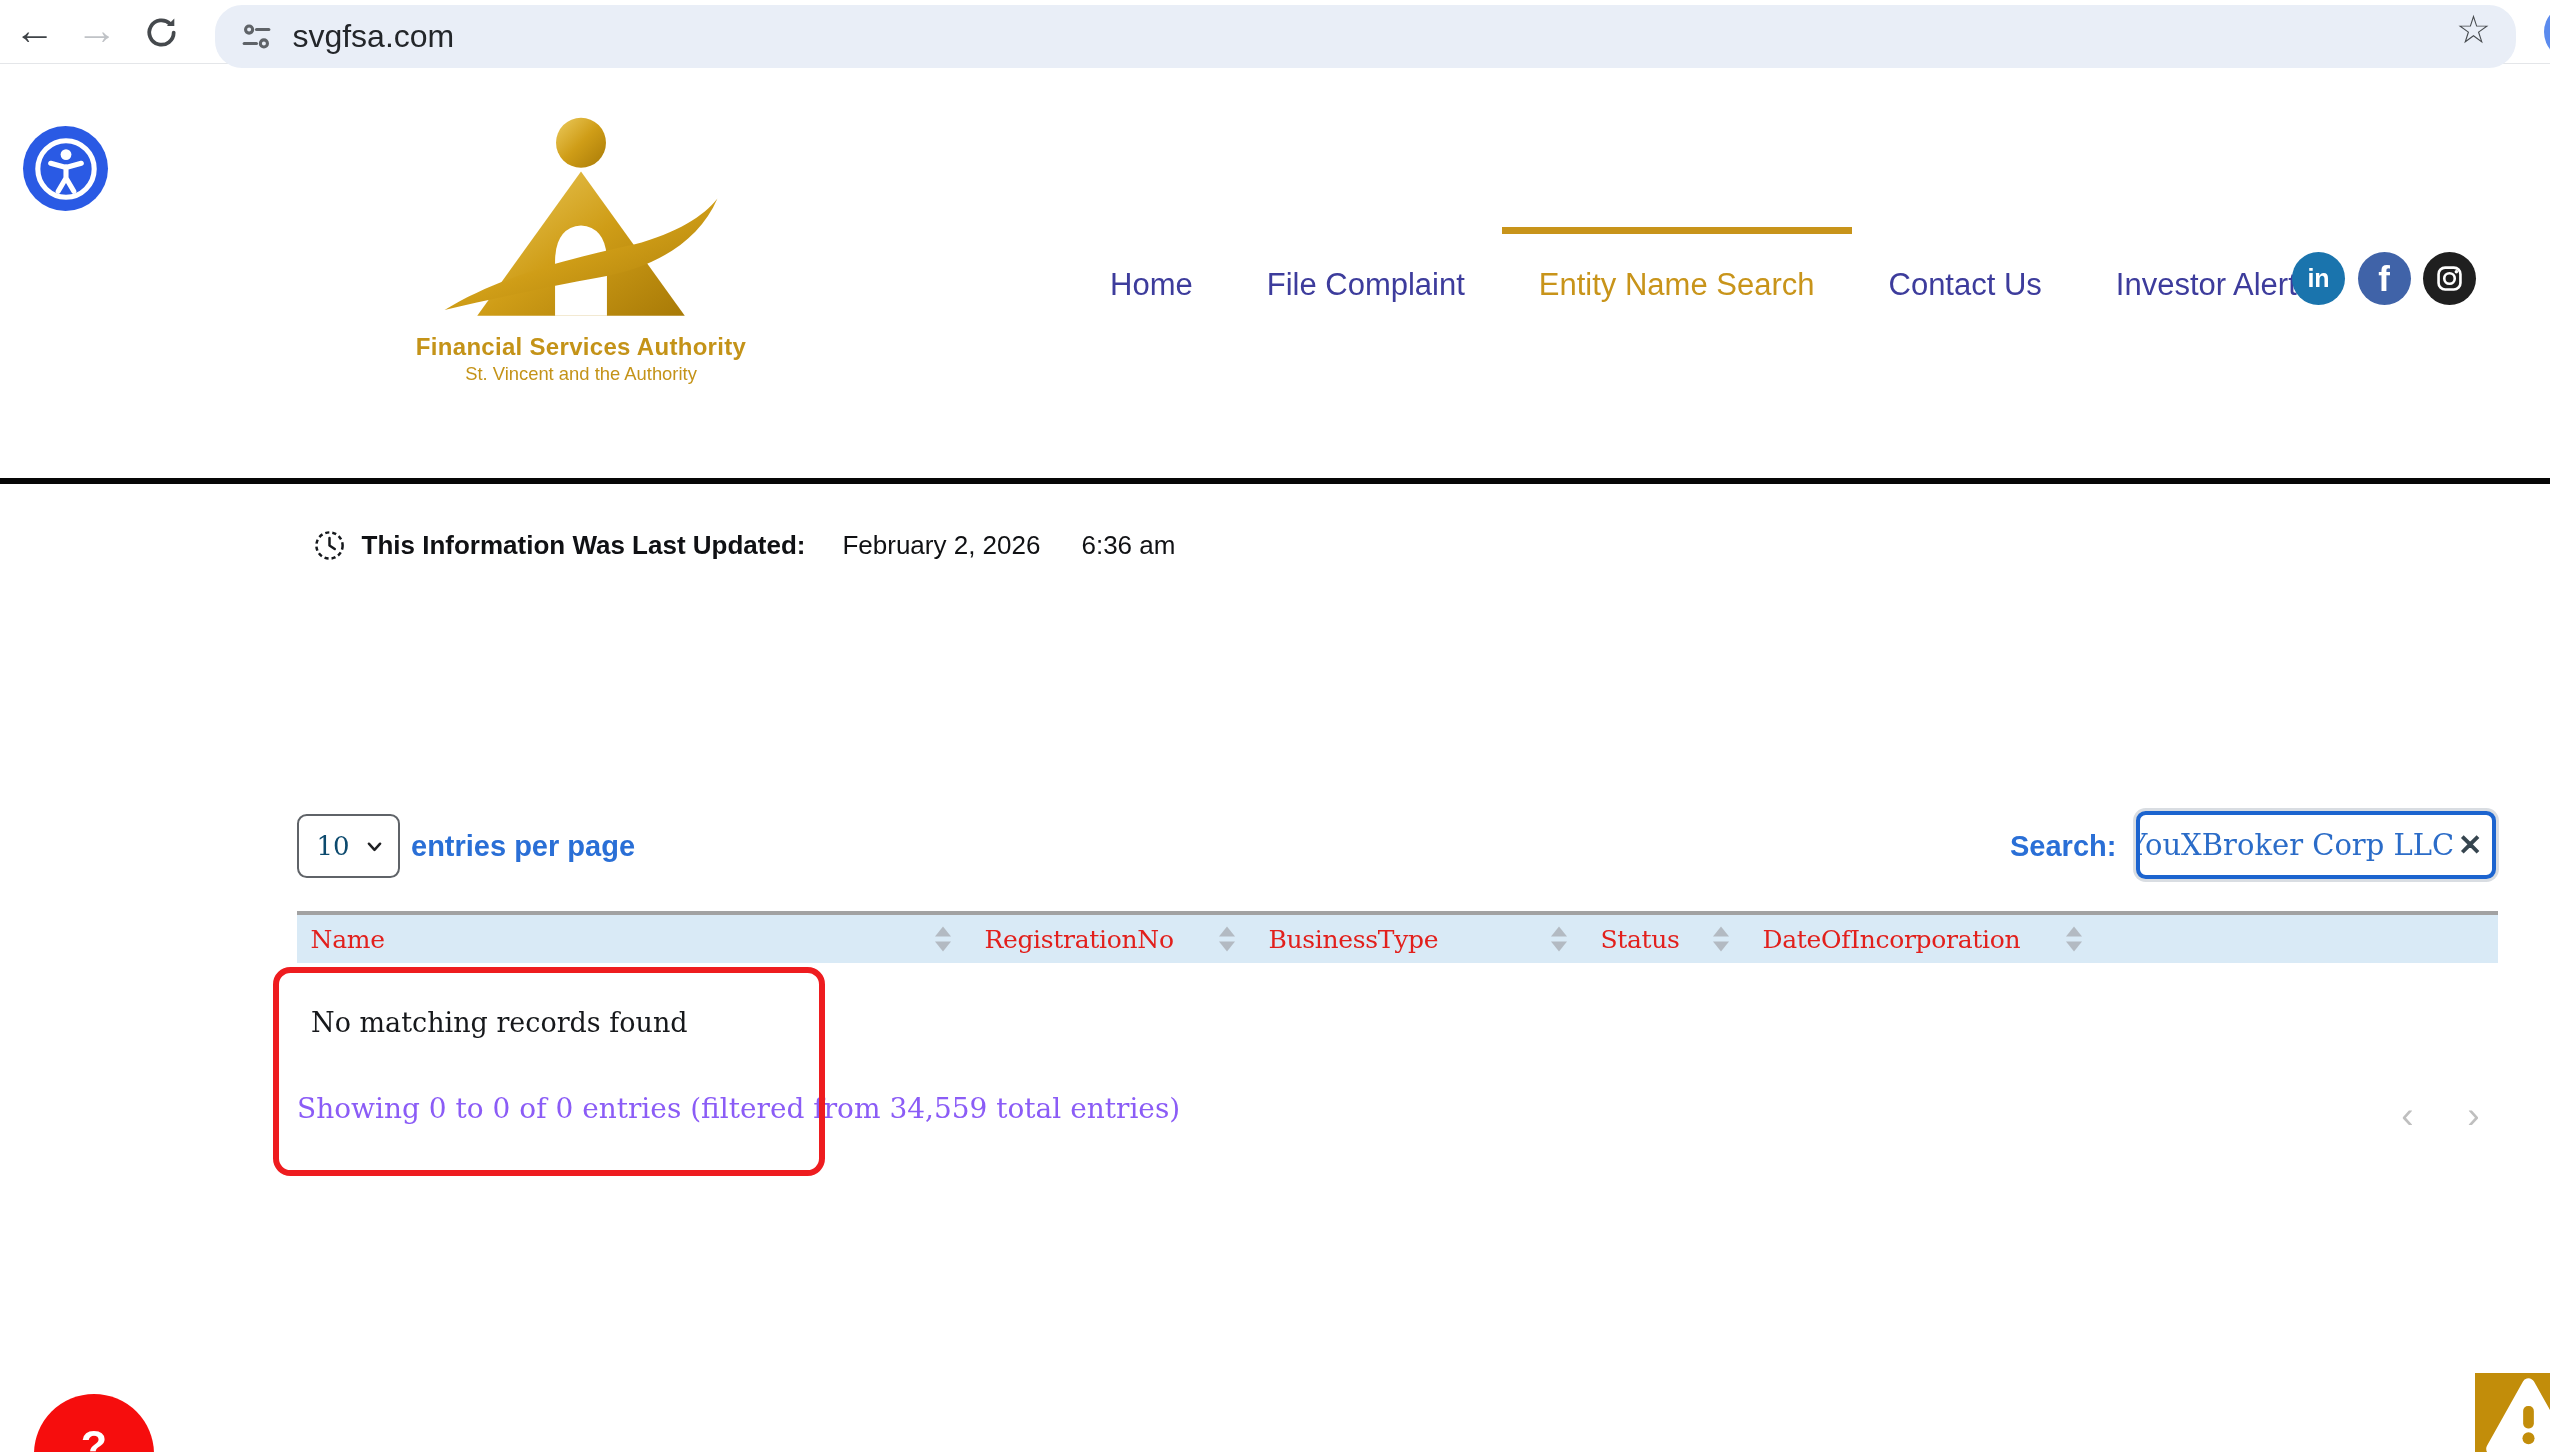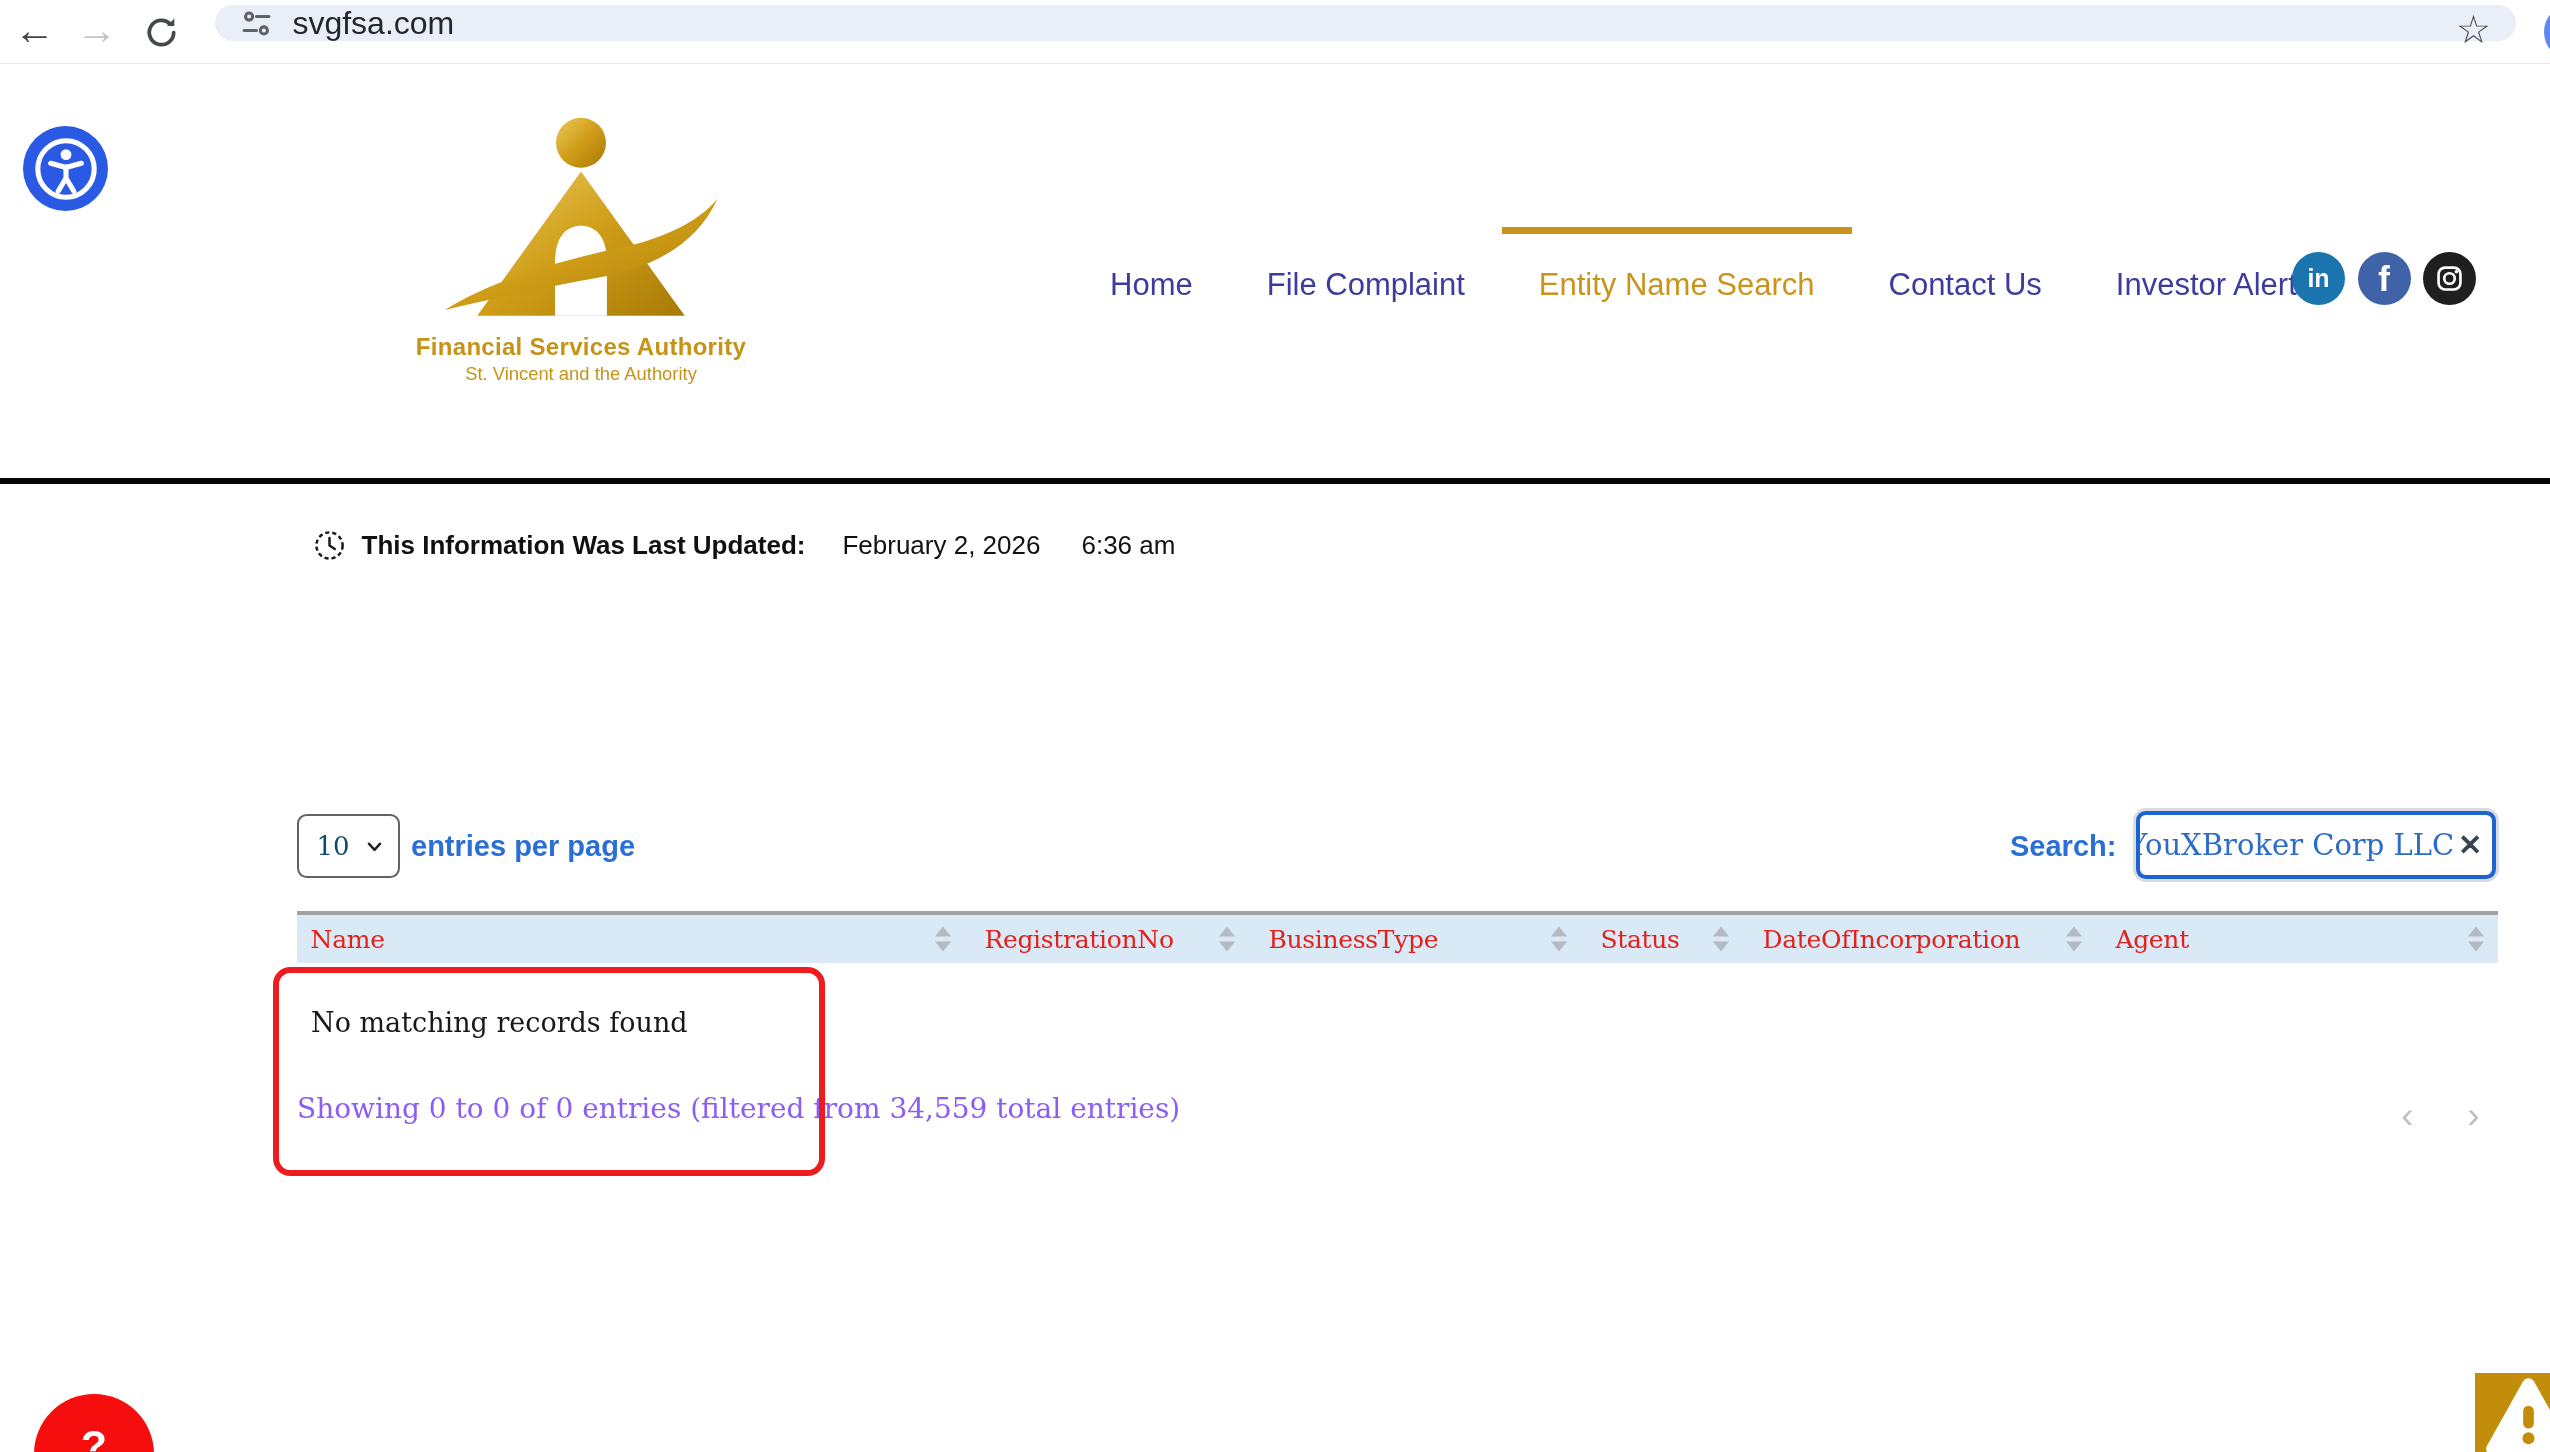--- a/index.html
+++ b/index.html
@@ -10,22 +10,22 @@
   }
 
   
   .toolbar { position:absolute; left:0; top:0; width:2550px; height:64px;
     background:#ffffff; border-bottom:1px solid #e4e6e9; }
   .nav-btn { position:absolute; top:0; height:64px; line-height:60px; text-align:center;
     width:54px; font-size:41px; color:#3f4347; cursor:pointer; }
   .btn-back { left:7.7px; }
   .btn-fwd  { left:70px; color:#c0c3c7; }
   .btn-reload { left:134px; display:flex; align-items:center; justify-content:center; }
-  .omnibox { position:absolute; left:215px; top:4.8px; width:2301px; height:36px;
-    background:#e9eef7; border-radius:27px; display:flex; align-items:flex-start; }
+  .omnibox { position:absolute; left:215px; top:4.8px; width:2301px; height:63px;
+    background:#e9eef7; border-radius:27px; display:flex; align-items:center; }
   .tune-icon { margin-left:23px; width:37px; height:37px; }
   .url-text { margin-left:17.4px; font-size:32px; color:#23262a; }
   .star-icon { position:absolute; right:25px; top:1.9px; font-size:39px; color:#474b4f; cursor:pointer; }
   .avatar-sliver { position:absolute; left:2544px; top:3.9px; width:56px; height:56px;
     border-radius:50%; background:#5b8bee; }
 
   
   .a11y-btn { position:absolute; left:23px; top:126px; width:85px; height:85px;
     border-radius:50%; background:#2a5ae4; display:flex; align-items:center; justify-content:center;
     cursor:pointer; }
@@ -243,27 +243,20 @@
           <i class="down"></i>
         </span>
     </div>
     <div class="th col-doi">
       <span class="lbl">DateOfIncorporation</span>
       <span class="sort">
           <i class="up"></i>
           <i class="down"></i>
         </span>
     </div>
-    <div class="th col-agent">
-      <span class="lbl">Agent</span>
-      <span class="sort">
-          <i class="up"></i>
-          <i class="down"></i>
-        </span>
-    </div>
   </div>
 
   <div class="empty-row">No matching records found</div>
   <div class="summary">Showing 0 to 0 of 0 entries (filtered from 34,559 total entries)</div>
 
   <div class="pag pag-prev">‹</div>
   <div class="pag pag-next">›</div>
 
   <div class="annotation"></div>
 

